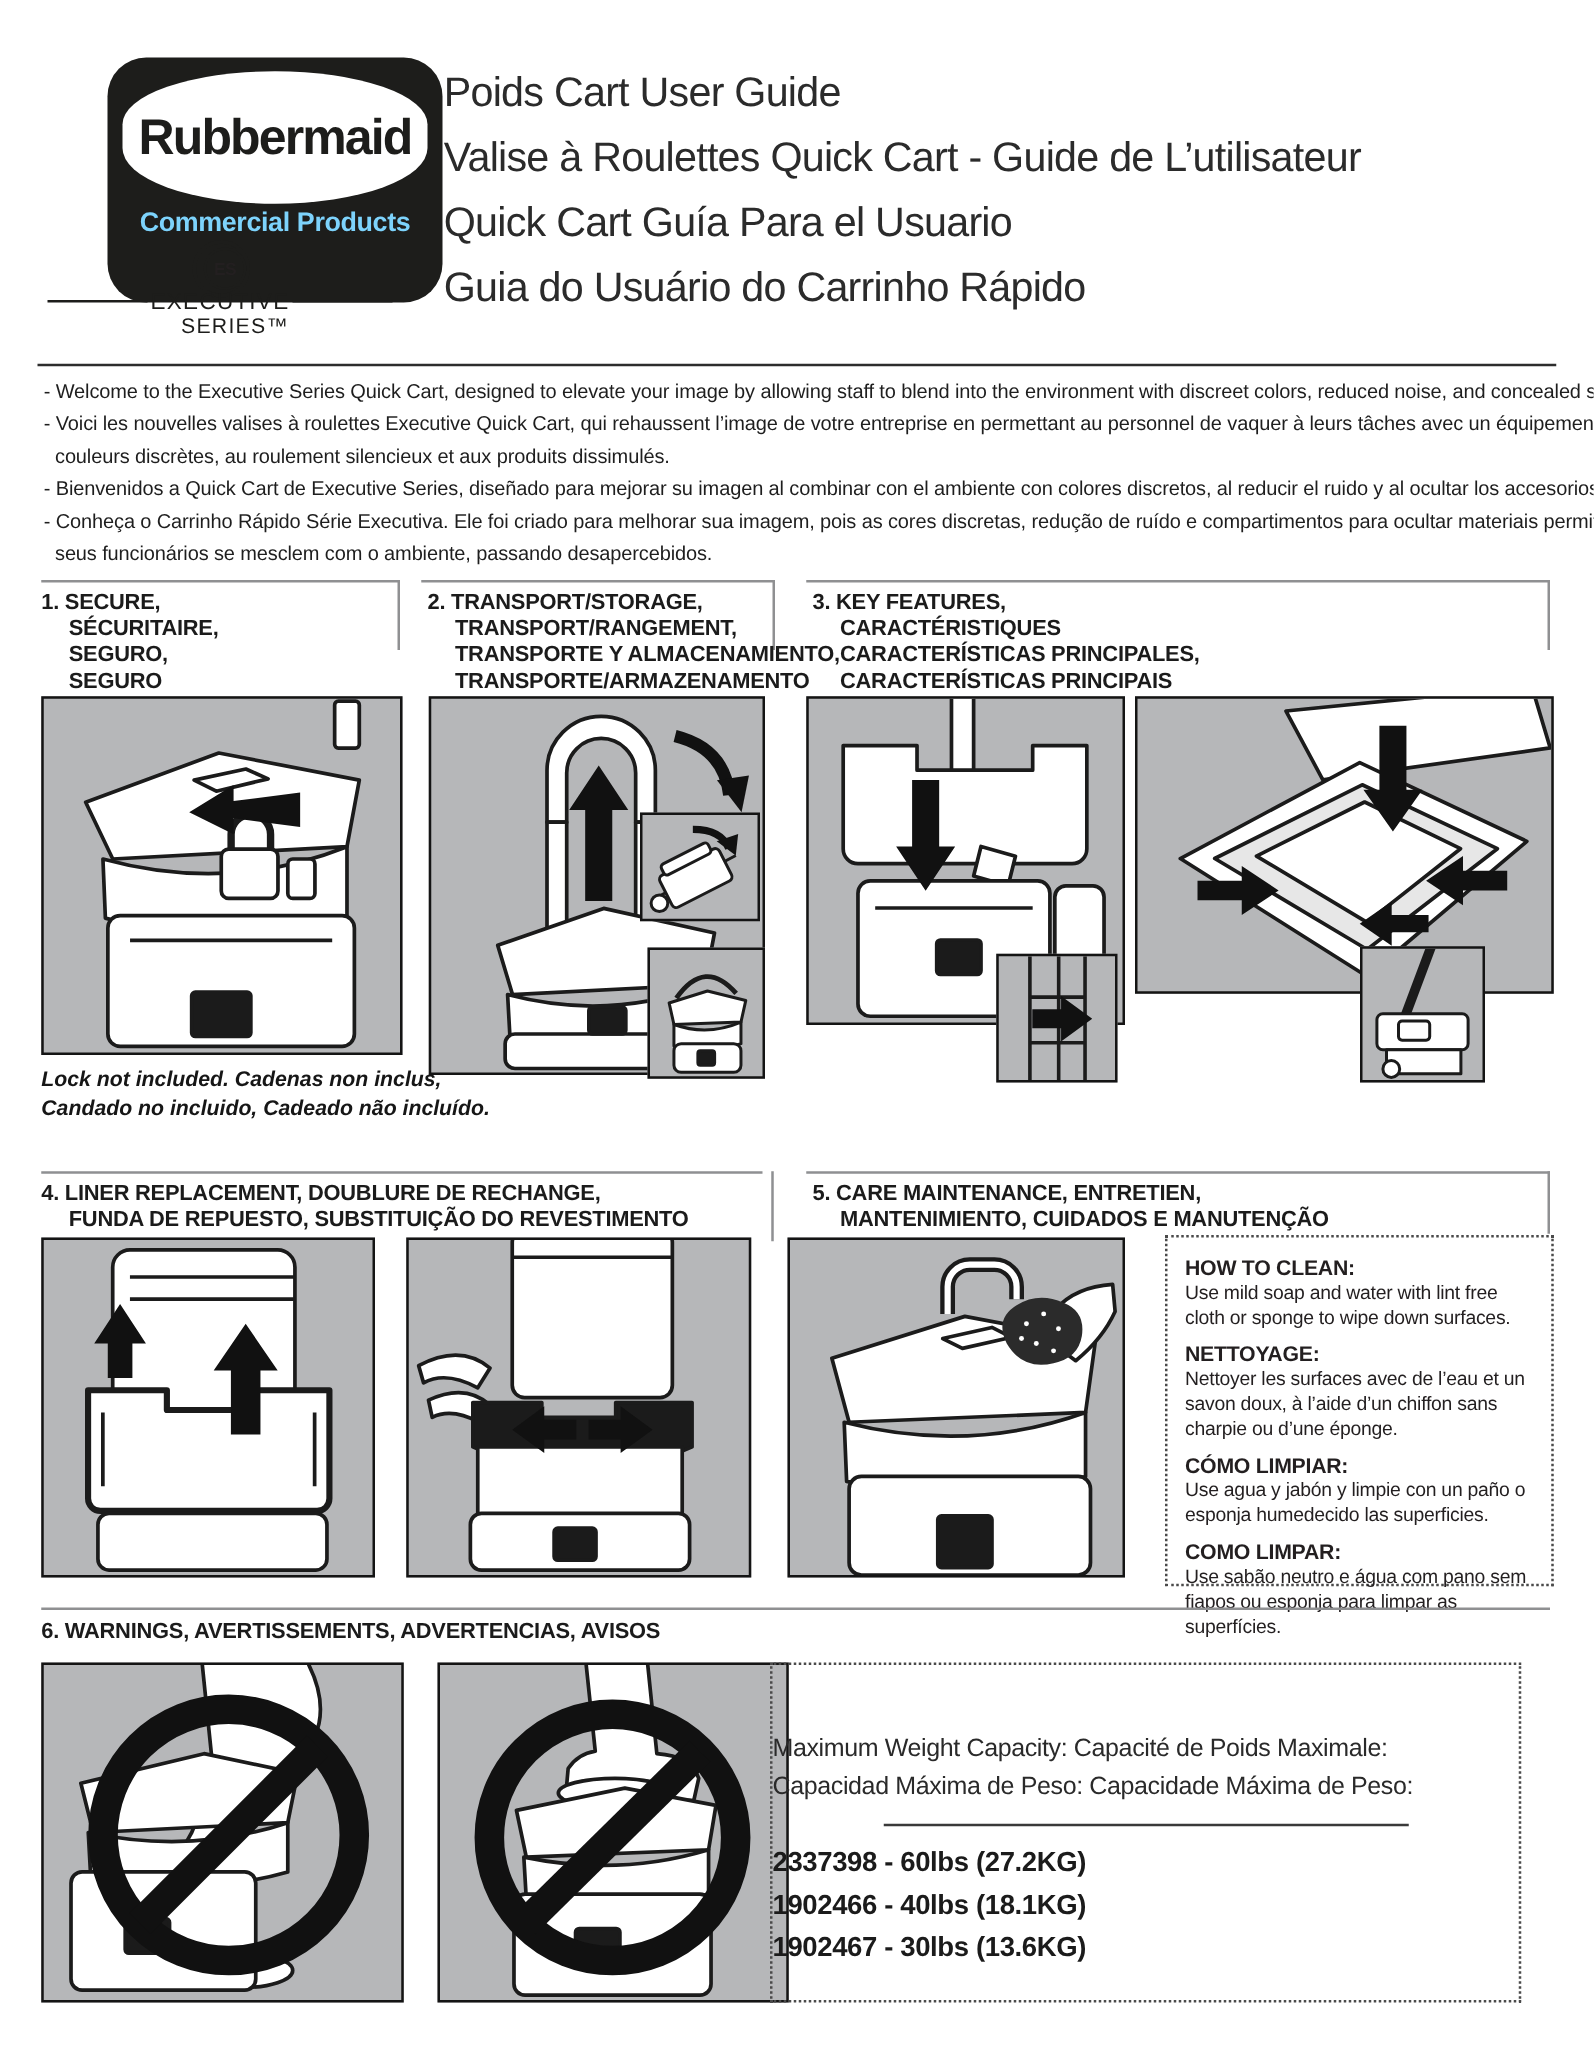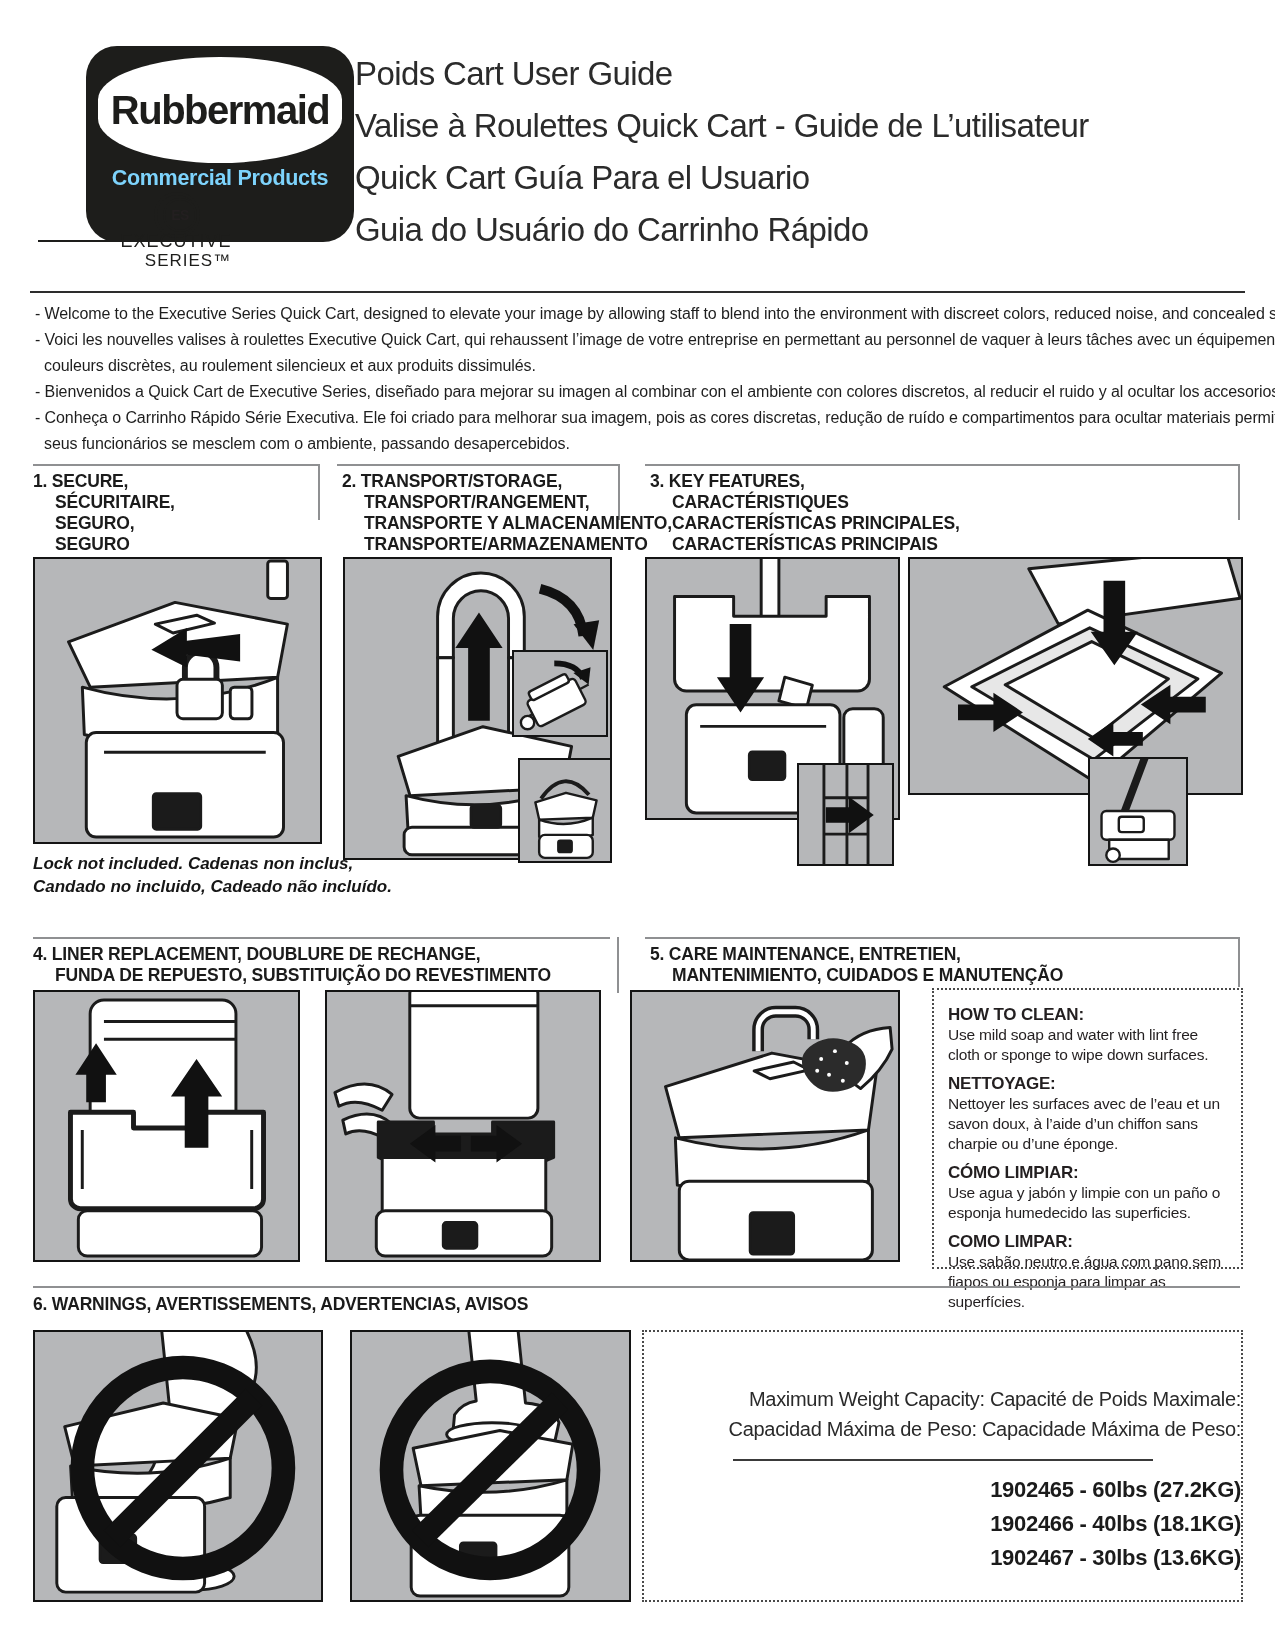--- a/index.html
+++ b/index.html
@@ -40,22 +40,22 @@
 
   .caption{position:absolute;font-style:italic;font-weight:bold;font-size:17px;line-height:23px;color:#161616;white-space:nowrap;}
 
   
   .care-box{position:absolute;left:932px;top:988px;width:311px;height:281px;border:2px dotted #4a4a4a;
             box-sizing:border-box;padding:6px 10px 0 14px;}
   .care-h{font-weight:bold;font-size:17px;line-height:21px;margin-top:8px;letter-spacing:-0.2px;}
   .care-b{font-size:15.5px;line-height:20px;letter-spacing:-0.2px;}
 
   
-  .cap-box{position:absolute;left:642px;top:1330px;width:601px;height:272px;border:2px dotted #4a4a4a;
-           box-sizing:border-box;text-align:right;}
+  .cap-box{position:absolute;left:616px;top:1330px;width:601px;height:272px;border:2px dotted #4a4a4a;
+           box-sizing:border-box;text-align:left;}
   .cap-label{font-size:20px;line-height:30px;letter-spacing:-0.3px;color:#2a2a2a;}
   .cap-label:first-child{margin-top:52px;}
   .cap-divider{width:420px;height:2px;background:#3a3a3a;margin:15px auto 12px auto;}
   .cap-item{font-weight:bold;font-size:22px;line-height:34px;letter-spacing:-0.3px;color:#1b1b1b;}
 </style>
 </head>
 <body>
 
 <div class="page">
 
@@ -343,18 +343,18 @@
       </g>
       <circle cx="140" cy="140" r="100" fill="none" stroke="#111" stroke-width="24"></circle>
       <line x1="211" y1="70" x2="69" y2="210" stroke="#111" stroke-width="24"></line>
     </svg>
   </div>
 
   <div class="cap-box">
     <div class="cap-label">Maximum Weight Capacity:  Capacité de Poids Maximale:</div>
     <div class="cap-label">Capacidad Máxima de Peso: Capacidade Máxima de Peso:</div>
     <div class="cap-divider"></div>
-    <div class="cap-item">1902465 - 60lbs (27.2KG)</div>
+    <div class="cap-item">2337398 - 60lbs (27.2KG)</div>
     <div class="cap-item">1902466 - 40lbs (18.1KG)</div>
     <div class="cap-item">1902467 - 30lbs (13.6KG)</div>
   </div>
 
 </div>
 
 </body></html>

